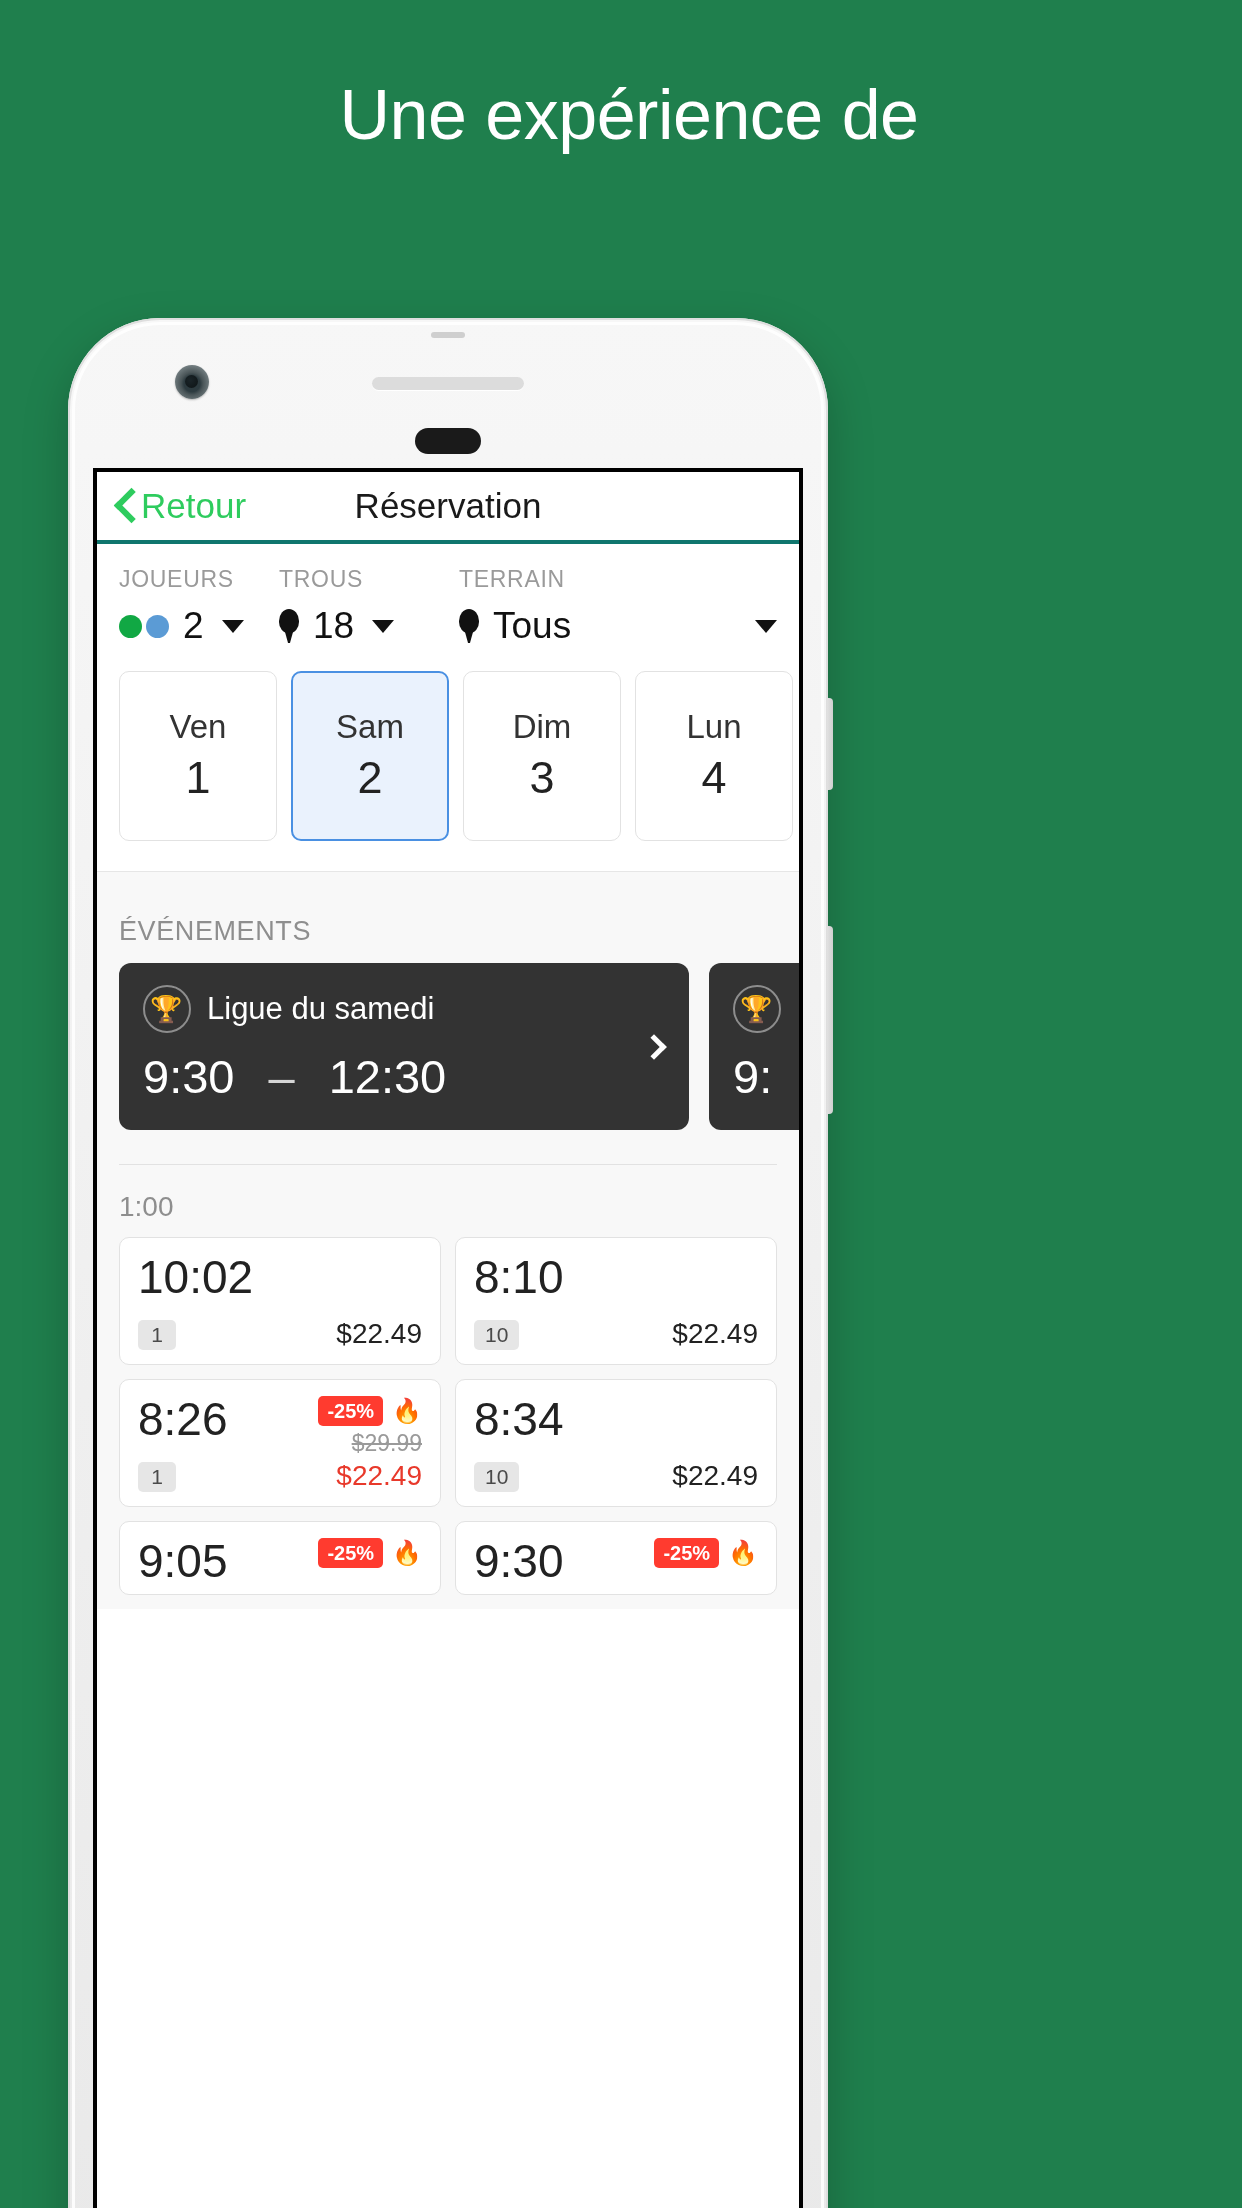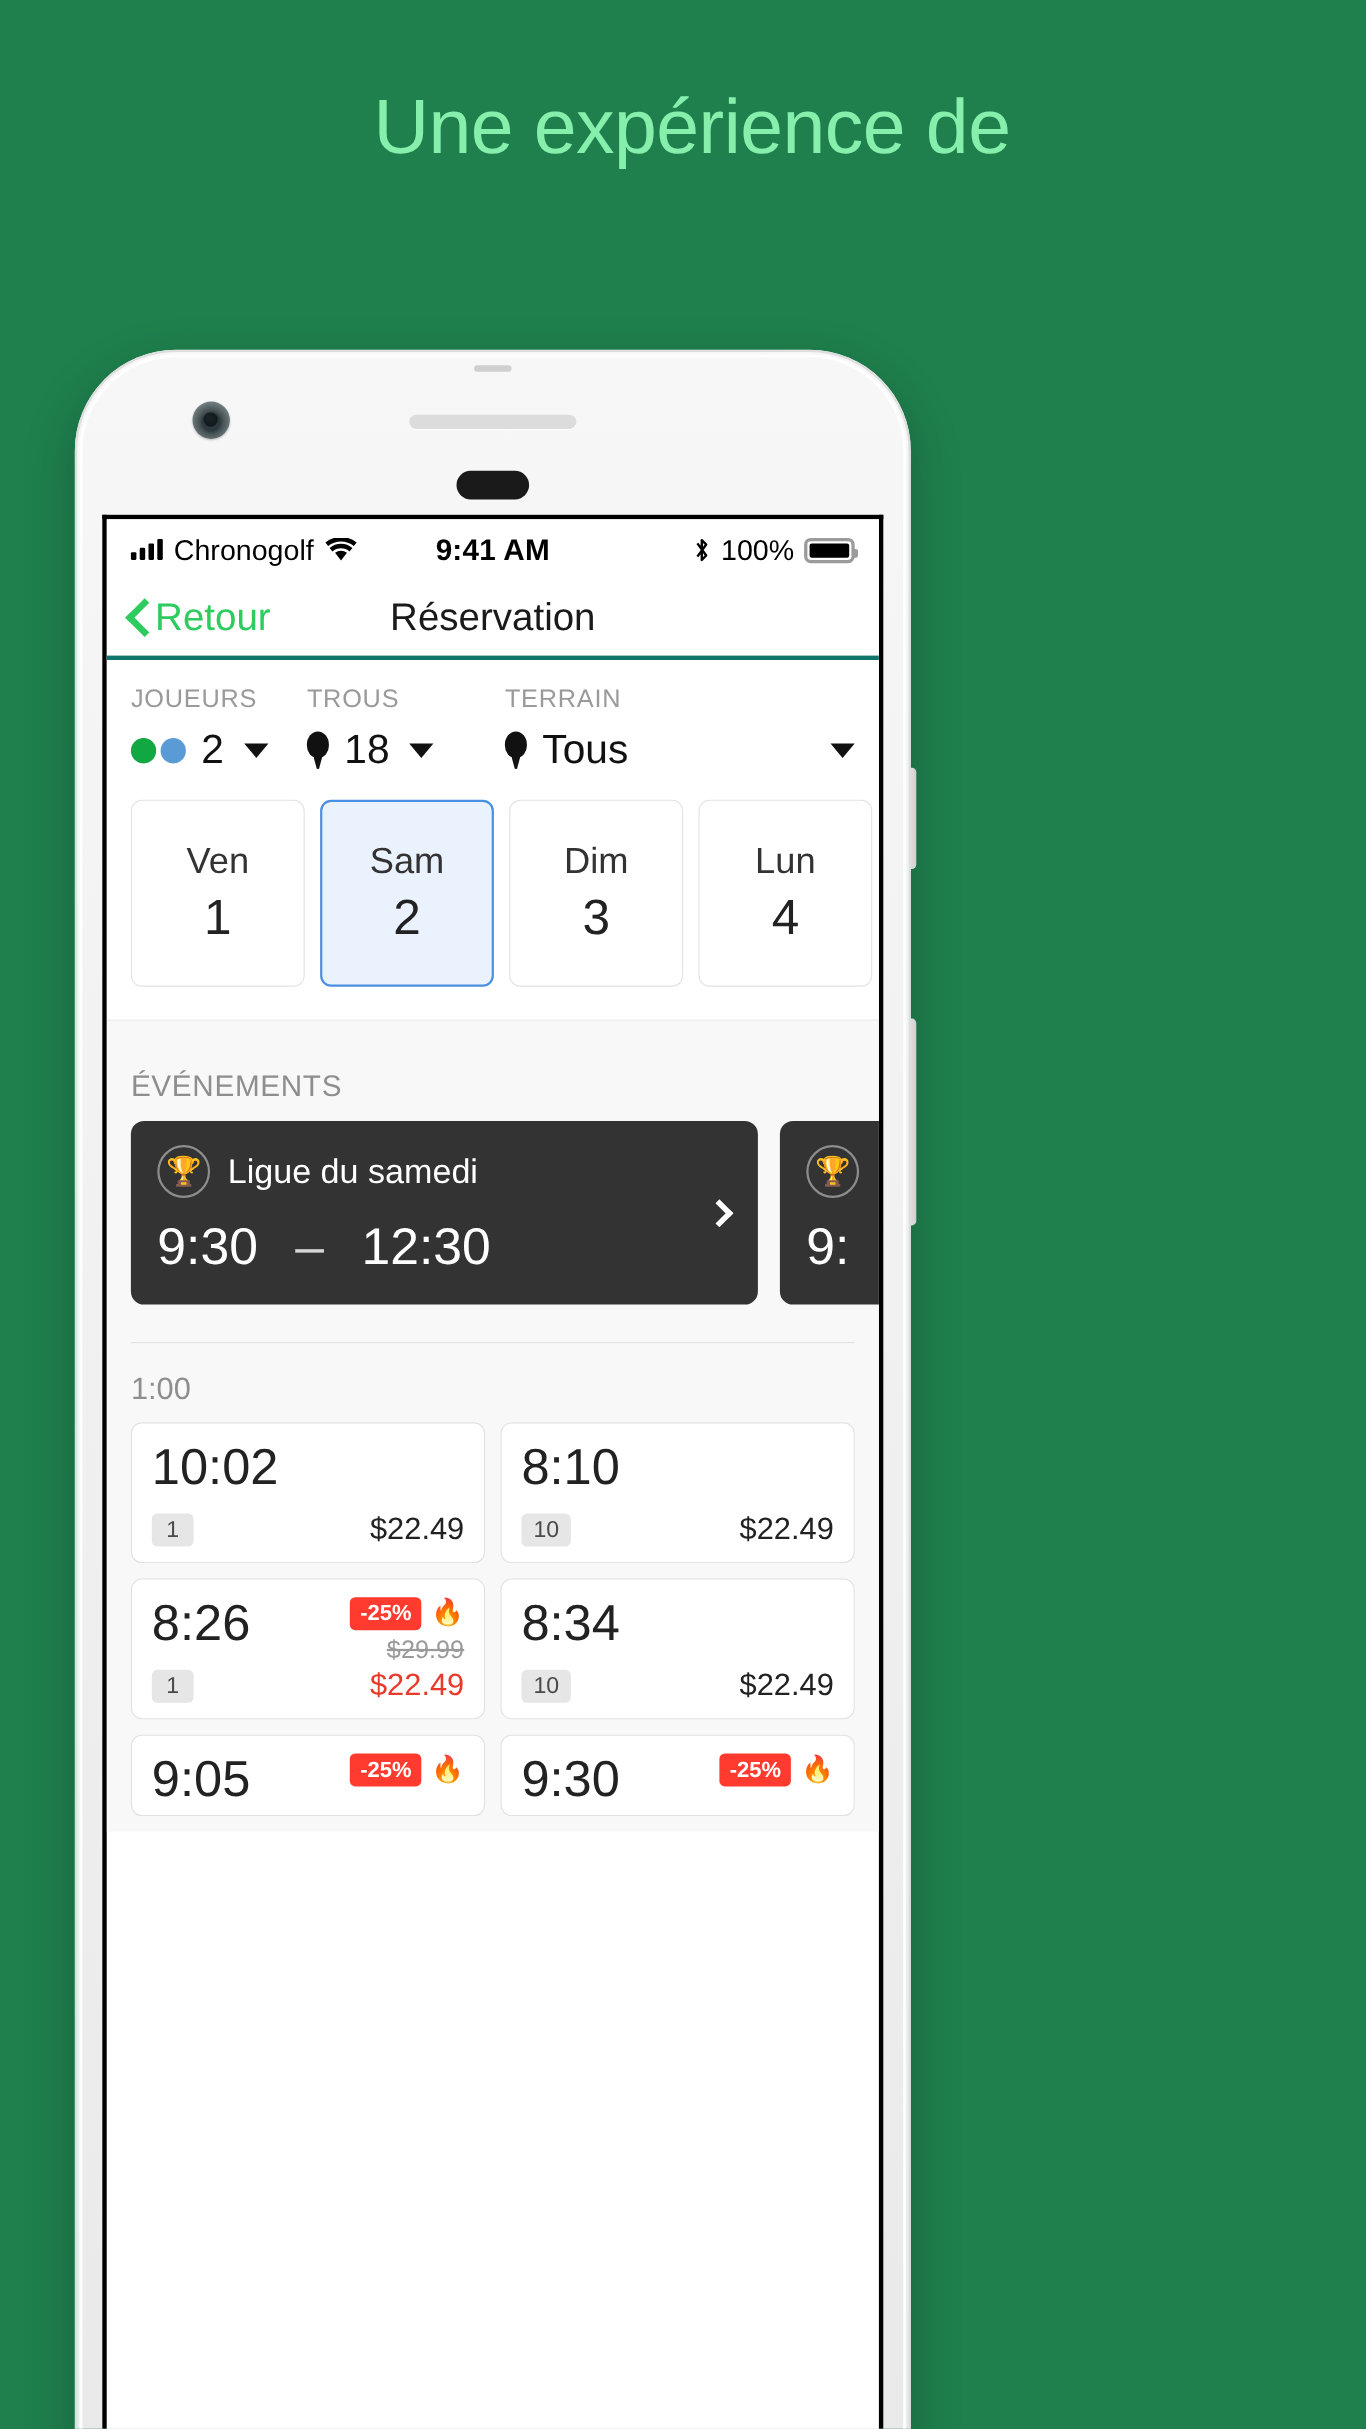--- a/index.html
+++ b/index.html
@@ -8,21 +8,21 @@
     font-family: "Liberation Sans", sans-serif;
     overflow: hidden;
   }
   body { background: #1F7F4D; position: relative; }
 
   
   .headline {
     position: absolute;
     top: 78px; left: 16px; right: 0;
     text-align: center;
-    color: #86efac;
+    color: #ffffff;
     font-size: 70px;
     font-weight: 400;
     line-height: 1.06;
     letter-spacing: -0.5px;
   }
   .headline .hl-line { display: block; }
 
   
   .phone {
     position: absolute;
@@ -277,46 +277,20 @@
   <div class="phone-mic"></div>
   <div class="phone-camera"></div>
   <div class="phone-sensor-slot"></div>
   <div class="phone-speaker2"></div>
   <div class="btn-side btn-vol-up"></div>
   <div class="btn-side btn-vol-dn"></div>
 
   <div class="screen">
     <div class="screen-clip">
 
-      <div class="statusbar">
-        <div class="sb-left">
-          <span class="sb-bars">
-              <i></i>
-              <i></i>
-              <i></i>
-              <i></i>
-            </span>
-          <span class="sb-carrier">Chronogolf</span>
-          <svg width="30" height="22" viewBox="0 0 30 22">
-            <path d="M15 20.5 L9.6 13.6 a8.6 8.6 0 0 1 10.8 0 Z" fill="#000"></path>
-            <path d="M4.6 9.1 a16 16 0 0 1 20.8 0 l-2.6 3.3 a12 12 0 0 0 -15.6 0 Z" fill="#000"></path>
-            <path d="M0.8 4.2 a22.5 22.5 0 0 1 28.4 0 l-2.5 3.2 a18.5 18.5 0 0 0 -23.4 0 Z" fill="#000"></path>
-          </svg>
-        </div>
-        <div class="sb-time">9:41 AM</div>
-        <div class="sb-right">
-          <svg width="18" height="26" viewBox="0 0 18 26">
-            <path d="M5 7 L13 18 L9 22 L9 4 L13 8 L5 19" stroke="#000" stroke-width="2.2" fill="none" stroke-linejoin="round"></path>
-          </svg>
-          <span class="sb-batt-pct">100%</span>
-          <span class="sb-batt">
-              <span></span>
-            </span>
-        </div>
-      </div>
 
       <div class="navbar">
         <div class="nav-back">
           <span class="nav-chevron"></span>
           <span class="nav-back-label">Retour</span>
         </div>
         <div class="nav-title">Réservation</div>
       </div>
 
       <div class="filters">

